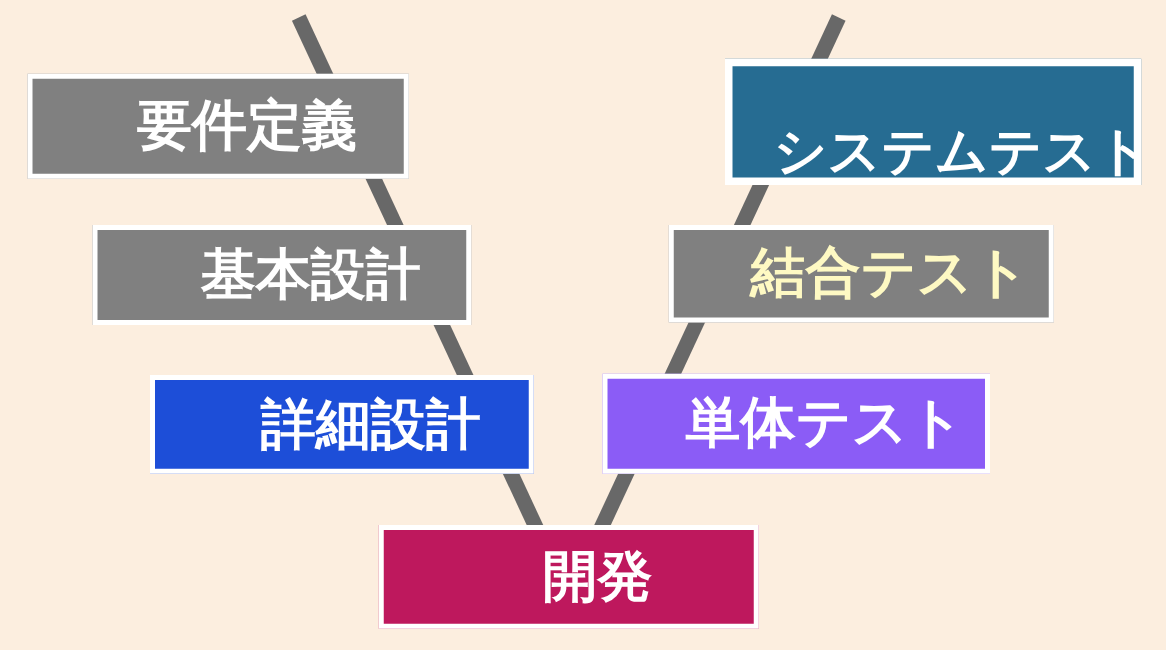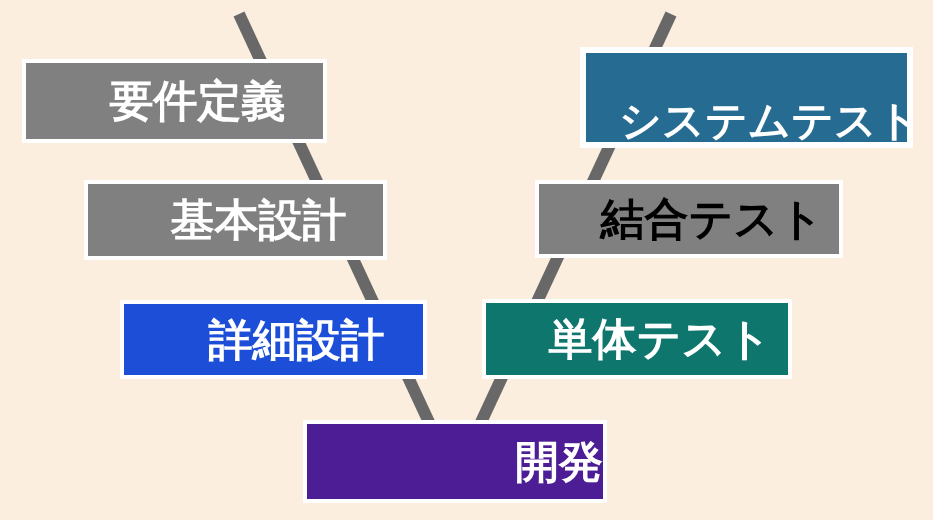--- a/index.html
+++ b/index.html
@@ -36,21 +36,21 @@
     white-space: nowrap;
     padding-left: 46px;
   }
   .node.highlighted {
     border-width: 6px;
     font-size: 42px;
   }
   
   .n-req    { left: 22px;  top: 59px;  width: 305px; height: 84px;  }
   .n-sys    { left: 580px; top: 47px;  width: 333px; height: 101px; }
-  .n-basic  { left: 84px;  top: 180px; width: 303px; height: 80px; text-align: center;  }
+  .n-basic  { left: 74px;  top: 180px; width: 303px; height: 80px; text-align: center;  }
   .n-integ  { left: 535px; top: 180px; width: 308px; height: 78px;  }
   .n-detail { left: 120px; top: 300px; width: 307px; height: 79px;  }
   .n-unit   { left: 482px; top: 299px; width: 310px; height: 80px;  }
   .n-dev    { left: 303px; top: 420px; width: 304px; height: 83px;  }
 </style>
 </head>
 <body>
 
 <div class="canvas" style="background: rgb(252, 238, 223);">
 
@@ -64,29 +64,29 @@
   </div>
 
   <div class="node n-sys highlighted" style="background: rgb(38, 108, 146); border-color: rgb(255, 255, 255); color: rgb(255, 255, 255); align-items: flex-end;">
     <span>システムテスト</span>
   </div>
 
   <div class="node n-basic" style="background: rgb(128, 128, 128); border-color: rgb(255, 255, 255); color: rgb(255, 255, 255);">
     <span>基本設計</span>
   </div>
 
-  <div class="node n-integ" style="background: rgb(128, 128, 128); border-color: rgb(255, 255, 255); color: #000000;">
+  <div class="node n-integ" style="background: rgb(128, 128, 128); border-color: rgb(255, 255, 255); color: #fef9c3;">
     <span>結合テスト</span>
   </div>
 
   <div class="node n-detail" style="background: #1d4ed8; border-color: rgb(255, 255, 255); color: rgb(255, 255, 255);">
     <span>詳細設計</span>
   </div>
 
-  <div class="node n-unit" style="background: #0f766e; border-color: rgb(255, 255, 255); color: rgb(255, 255, 255);">
+  <div class="node n-unit" style="background: #8b5cf6; border-color: rgb(255, 255, 255); color: rgb(255, 255, 255);">
     <span>単体テスト</span>
   </div>
 
-  <div class="node n-dev" style="background: #4c1d95; border-color: rgb(255, 255, 255); color: rgb(255, 255, 255); justify-content: flex-end;">
+  <div class="node n-dev" style="background: #be185d; border-color: rgb(255, 255, 255); color: rgb(255, 255, 255);">
     <span>開発</span>
   </div>
 
 </div>
 
 </body></html>

